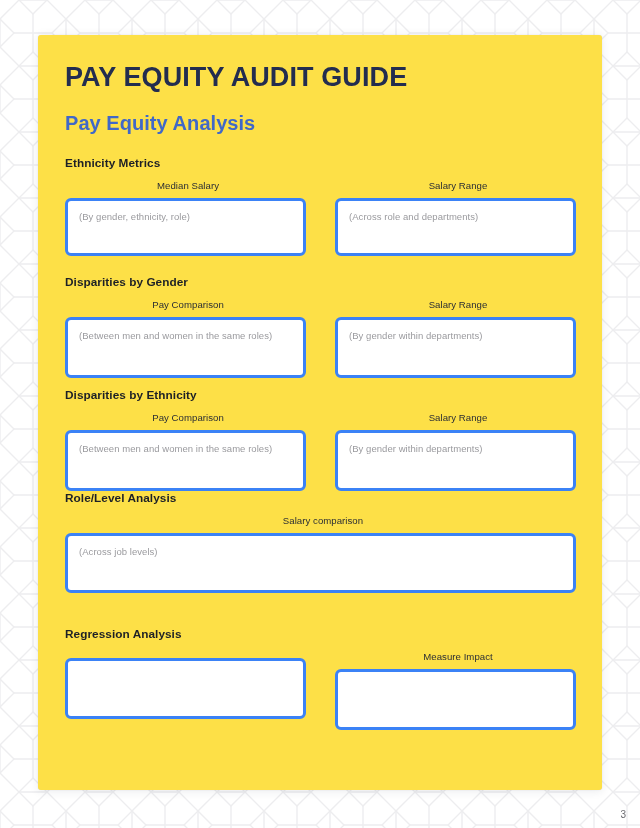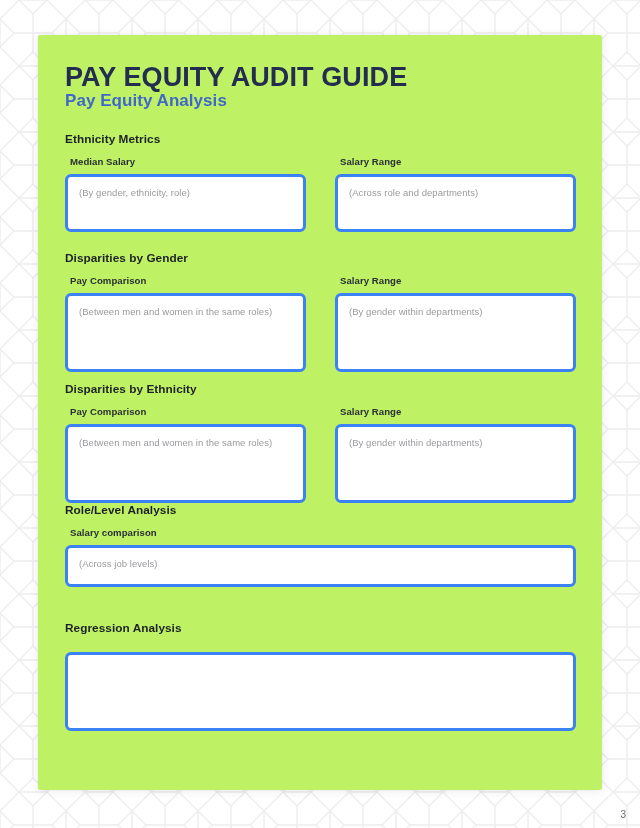--- a/index.html
+++ b/index.html
@@ -24,41 +24,41 @@
     pointer-events: none;
   }
 
   
   #page-card {
     position: absolute;
     left: 38px;
     top: 35px;
     width: 564px;
     height: 755px;
-    background: #bef264;
+    background: #fde047;
     border-radius: 3px;
     box-shadow: 0 1px 10px rgba(40, 45, 70, 0.10),
                 0 0 1px rgba(40, 45, 70, 0.16);
     z-index: 1;
     padding: 28px 26px 0 26px;
   }
 
   
   .doc-title {
     font-size: 27px;
     font-weight: bold;
     letter-spacing: 0.1px;
     color: #232d4f;
     line-height: 1.05;
     padding-left: 1px;
   }
 
   .doc-subtitle {
-    margin-top: 0;
-    font-size: 17px;
+    margin-top: 21px;
+    font-size: 20px;
     font-weight: bold;
     color: #4068c8;
     letter-spacing: 0.05px;
     padding-left: 1px;
   }
 
   .section {
     padding-left: 1px;
   }
 
@@ -79,39 +79,40 @@
     flex: 1 1 0;
     min-width: 0;
   }
 
   .field.full {
     flex: 1 1 100%;
   }
 
   .field-label {
     font-size: 9.6px;
-    font-weight: bold;
+    font-weight: normal;
     color: #2b2e34;
     letter-spacing: 0.05px;
     padding-left: 5px;
     display: block;
+    text-align: center;
   }
 
   .field-box {
     margin-top: 7px;
     height: 58px;
     border: 3px solid #3b82f6;
     border-radius: 6px;
     background: #ffffff;
     padding: 9px 11px;
     overflow: hidden;
   }
 
-  .field-box.tall { height: 79px; }
-  .field-box.wide { height: 42px; }
+  .field-box.tall { height: 61px; }
+  .field-box.wide { height: 60px; }
 
   .placeholder {
     font-size: 9.5px;
     color: #9a9a9e;
     line-height: 1.45;
     letter-spacing: 0.05px;
     display: block;
   }
 
   
@@ -228,18 +229,24 @@
   </section>
 
   <section class="section" id="sec-regression">
     <h3 class="section-heading">Regression Analysis</h3>
     <div class="field-row">
       <div class="field">
         <div class="field-box tall">
           <span class="placeholder"></span>
         </div>
       </div>
+      <div class="field">
+        <label class="field-label">Measure Impact</label>
+        <div class="field-box tall">
+          <span class="placeholder"></span>
+        </div>
+      </div>
     </div>
   </section>
 
 </div>
 
 <div id="page-number">3</div>
 
 </body></html>

